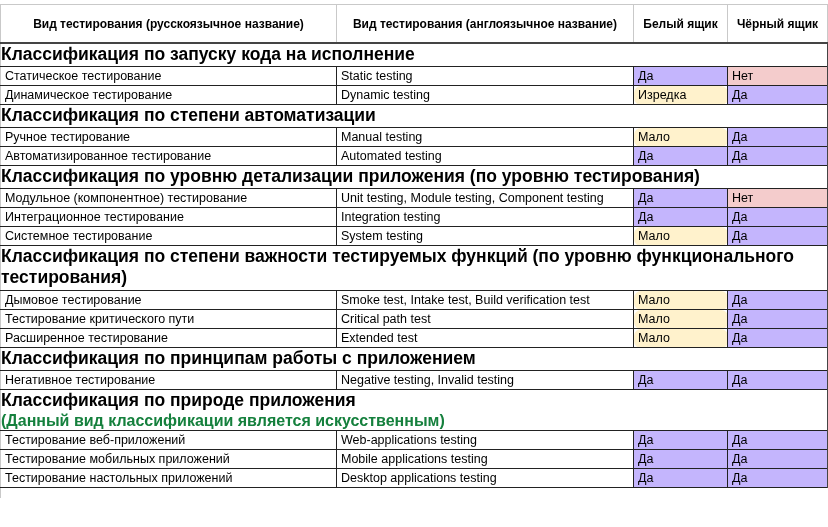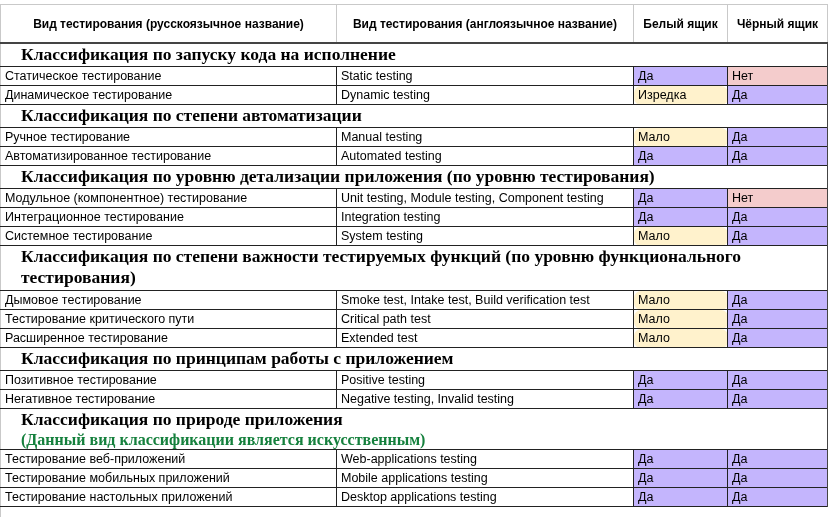--- a/index.html
+++ b/index.html
@@ -6,23 +6,23 @@
     body { width: 828px; height: 527px; overflow: hidden; position: relative;
       font-family: "Liberation Sans", "DejaVu Sans", sans-serif; color: #000; }
     .sheet { position: absolute; left: 0; top: 4px; width: 784px; }
     table { border-collapse: collapse; table-layout: fixed; width: 827px; }
     col.c1 { width: 336px; } col.c2 { width: 297px; } col.c3 { width: 94px; } col.c4 { width: 100px; }
     td { padding: 0 4px; font-size: 12.5px; line-height: 18px; height: 18px; white-space: nowrap; overflow: hidden;
       border: 1px solid #222; position: relative; vertical-align: bottom; }
     tr.header td { height: 37px; font-weight: bold; font-size: 12px; text-align: center; vertical-align: middle;
       border: 1px solid #c9c9c9; border-bottom: 2px solid #444; }
     tr.header td + td { border-left: 1px solid #1d4ed8; }
-    tr.section td { font-weight: bold; font-size: 17.5px; line-height: 21px; height: 22px; padding: 0 20px;
+    tr.section td { font-weight: bold; font-size: 17.5px; line-height: 21px; height: 22px; padding: 0 0;
       border-left: 1px solid #c9c9c9; border-right: 2px solid #444; border-top: none; border-bottom: 1px solid #222;
-      white-space: normal; vertical-align: top; font-family: Liberation Serif, serif; }
+      white-space: normal; vertical-align: top; }
     tr.section.tall td { height: 44px; }
     tr.section.note td { height: 40px; }
     .note-text { display: block; color: #15803d; font-size: 16px; line-height: 19px; }
     tr.data td { height: 18px; line-height: 18px; }
     tr.data td.ru { border-left: 1px solid #c9c9c9; }
     tr.data td.en::before { content: ""; position: absolute; left: -1px; top: -1px; width: 0; height: 0;
       border-left: 5px solid transparent; border-top: 5px solid #111; transform: translateX(-5px); }
     td.yes { background: #c4b5fd; }
     td.no { background: #f4cccc; }
     td.some { background: #fff2cc; border-radius: 7px; }
@@ -122,26 +122,20 @@
         <td class="ru">Расширенное тестирование</td>
         <td class="en">Extended test</td>
         <td class="some">Мало</td>
         <td class="yes bb">Да</td>
       </tr>
 
       <tr class="section">
         <td colspan="4">Классификация по принципам работы с приложением</td>
       </tr>
       <tr class="data">
-        <td class="ru">Позитивное тестирование</td>
-        <td class="en">Positive testing</td>
-        <td class="yes">Да</td>
-        <td class="yes bb">Да</td>
-      </tr>
-      <tr class="data">
         <td class="ru">Негативное тестирование</td>
         <td class="en">Negative testing, Invalid testing</td>
         <td class="yes">Да</td>
         <td class="yes bb">Да</td>
       </tr>
 
       <tr class="section note">
         <td colspan="4">
           <span>Классификация по природе приложения</span>
           <span class="note-text">(Данный вид классификации является искусственным)</span>

